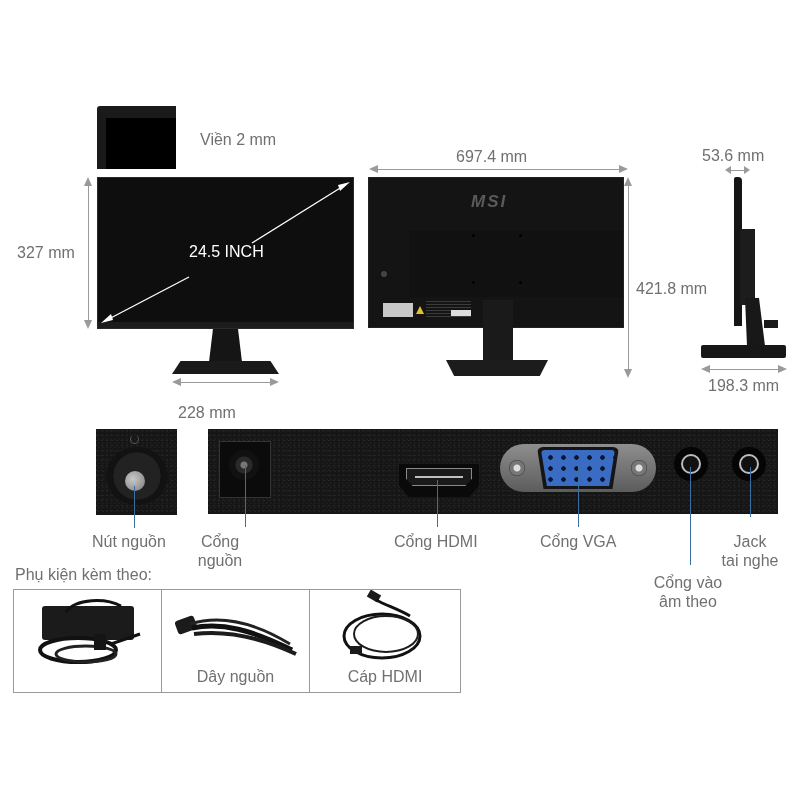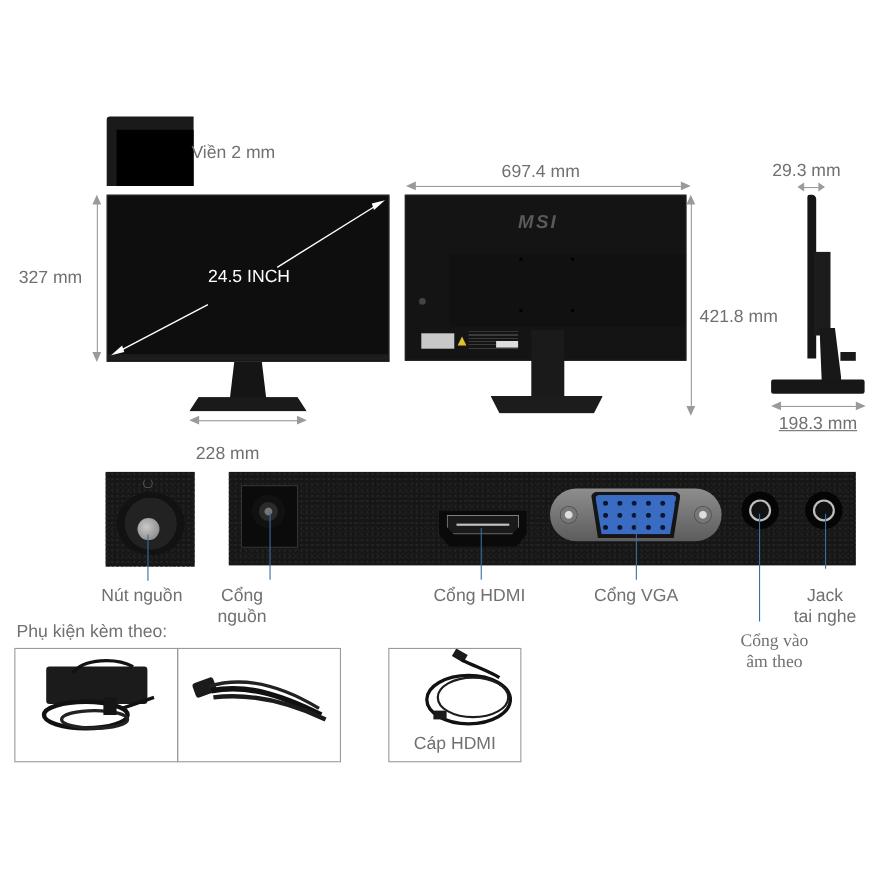--- a/index.html
+++ b/index.html
@@ -22,21 +22,21 @@
       #161616; }
   .acc-box { position: absolute; top: 589px; height: 104px; border: 1px solid #9a9a9a; }
   .acc-label { position: absolute; bottom: 6px; left: 0; right: 0; text-align: center; font-size: 16px; color: #707070; }
 </style>
 </head>
 <body>
 
 <div class="abs" style="left:97px;top:106px;width:79px;height:63px;background:#1a1a1a;border-radius:3px 0 0 0;">
   <div class="abs" style="left:9px;top:12px;right:0;bottom:0;background:#000;"></div>
 </div>
-<div class="abs lbl" style="left:174px;top:130px;">Viền 2 mm</div>
+<div class="abs lbl" style="left:200px;top:130px;">Viền 2 mm</div>
 
 <div class="abs" style="left:97px;top:177px;width:257px;height:152px;background:#0e0e0e;border:1px solid #2a2a2a;">
   <div class="abs" style="left:0;right:0;bottom:0;height:6px;background:#1c1c1c;"></div>
 </div>
 
 <svg class="abs" style="left:97px;top:177px;" width="257" height="152">
   <line x1="8" y1="144" x2="92" y2="100" stroke="#fff" stroke-width="1.3"></line>
   <line x1="155" y1="66" x2="248" y2="8" stroke="#fff" stroke-width="1.3"></line>
   <polygon points="4,146 14,137 16,143" fill="#fff"></polygon>
   <polygon points="253,5 243,14 241,8" fill="#fff"></polygon>
@@ -75,33 +75,33 @@
   <div class="abs" style="left:82px;top:132px;width:20px;height:6px;background:#ddd;"></div>
 </div>
 <div class="abs" style="left:483px;top:300px;width:30px;height:62px;background:#1a1a1a;"></div>
 <div class="abs" style="left:446px;top:360px;width:102px;height:16px;background:#1c1c1c;clip-path:polygon(0 0,100% 0,92% 100%,8% 100%);"></div>
 
 <div class="arrow-v" style="left:628px;top:185px;height:184px;"></div>
 <div class="ah-u" style="left:624px;top:177px;"></div>
 <div class="ah-d" style="left:624px;top:369px;"></div>
 <div class="abs lbl" style="left:636px;top:267px;margin-top:12px;">421.8 mm</div>
 
-<div class="abs lbl" style="left:702px;top:146px;">29.3 mm</div>
+<div class="abs lbl" style="left:702px;top:146px;">53.6 mm</div>
 <div class="arrow-h" style="left:730px;top:170px;width:14px;"></div>
 <div class="ah-l" style="left:725px;top:166px;border-right-width:6px;"></div>
 <div class="ah-r" style="left:744px;top:166px;border-left-width:6px;"></div>
 <div class="abs" style="left:734px;top:177px;width:8px;height:149px;background:#151515;border-radius:2px 4px 0 0;"></div>
 <div class="abs" style="left:740px;top:229px;width:15px;height:76px;background:#1c1c1c;"></div>
 <div class="abs" style="left:745px;top:298px;width:20px;height:48px;background:#181818;clip-path:polygon(0 0,70% 0,100% 100%,10% 100%);"></div>
 <div class="abs" style="left:764px;top:320px;width:14px;height:8px;background:#1a1a1a;"></div>
 <div class="abs" style="left:701px;top:345px;width:85px;height:13px;background:#171717;border-radius:2px;"></div>
 <div class="arrow-h" style="left:709px;top:369px;width:69px;"></div>
 <div class="ah-l" style="left:701px;top:365px;"></div>
 <div class="ah-r" style="left:778px;top:365px;"></div>
-<div class="abs lbl" style="left:708px;top:376px;text-decoration:underline;">198.3 mm</div>
+<div class="abs lbl" style="left:708px;top:376px;">198.3 mm</div>
 
 <div class="abs texture" style="left:96px;top:429px;width:81px;height:86px;">
   <div class="abs" style="left:34px;top:6px;width:9px;height:9px;border:1px solid #555;border-radius:50%;border-top-color:transparent;"></div>
   <div class="abs" style="left:10px;top:18px;width:62px;height:58px;border-radius:50%;background:radial-gradient(circle,#222 0 55%,#121212 56%);"></div>
   <div class="abs" style="left:29px;top:42px;width:20px;height:20px;border-radius:50%;background:radial-gradient(circle at 40% 40%,#c9c9c9,#7a7a7a);"></div>
 </div>
 <div class="pointer" style="left:134px;top:486px;height:42px;"></div>
 <div class="abs lbl" style="left:92px;top:532px;">Nút nguồn</div>
 
 <div class="abs texture" style="left:208px;top:429px;width:570px;height:85px;">
@@ -141,21 +141,21 @@
 <div class="abs lbl lbl-c" style="left:195px;top:532px;width:50px;">
   <div>Cổng</div>
   <div>nguồn</div>
 </div>
 <div class="abs lbl" style="left:394px;top:532px;">Cổng HDMI</div>
 <div class="abs lbl" style="left:540px;top:532px;">Cổng VGA</div>
 <div class="abs lbl lbl-c" style="left:714px;top:532px;width:72px;">
   <div>Jack</div>
   <div>tai nghe</div>
 </div>
-<div class="abs lbl lbl-c" style="left:664px;top:573px;width:80px;font-family:Liberation Serif, serif;">
+<div class="abs lbl lbl-c" style="left:648px;top:573px;width:80px;">
   <div>Cổng vào</div>
   <div>âm theo</div>
 </div>
 
 <div class="abs lbl" style="left:15px;top:565px;">Phụ kiện kèm theo:</div>
 
 <div class="acc-box" style="left:13px;width:149px;">
   <svg class="abs" style="left:22px;top:8px;" width="110" height="70">
     <rect x="6" y="8" width="92" height="34" rx="3" fill="#1b1b1b"></rect>
     <path d="M30 14 C40 0 70 0 85 8" stroke="#111" stroke-width="3" fill="none"></path>
@@ -165,22 +165,23 @@
     <line x1="75" y1="46" x2="104" y2="36" stroke="#111" stroke-width="3"></line>
   </svg>
 </div>
 <div class="acc-box" style="left:161px;width:149px;">
   <svg class="abs" style="left:10px;top:14px;" width="130" height="56">
     <rect x="4" y="14" width="20" height="14" rx="3" fill="#1b1b1b" transform="rotate(-20 14 21)"></rect>
     <path d="M20 24 C50 18 80 26 120 46" stroke="#111" stroke-width="5" fill="none"></path>
     <path d="M22 30 C55 26 90 34 124 50" stroke="#1c1c1c" stroke-width="4" fill="none"></path>
     <path d="M18 20 C50 10 85 20 118 40" stroke="#222" stroke-width="3" fill="none"></path>
   </svg>
+  <div class="acc-label">Dây nguồn</div>
 </div>
-<div class="acc-box" style="left:309px;width:121px;margin-left:44px;">
+<div class="acc-box" style="left:309px;width:152px;">
   <svg class="abs" style="left:30px;top:0;" width="90" height="76">
     <rect x="28" y="2" width="12" height="8" fill="#1b1b1b" transform="rotate(30 34 6)"></rect>
     <ellipse cx="42" cy="46" rx="38" ry="22" fill="none" stroke="#111" stroke-width="3"></ellipse>
     <ellipse cx="46" cy="44" rx="32" ry="18" fill="none" stroke="#1d1d1d" stroke-width="2"></ellipse>
     <path d="M36 10 C48 16 60 20 70 26" stroke="#111" stroke-width="3" fill="none"></path>
     <rect x="10" y="56" width="12" height="8" fill="#1b1b1b"></rect>
   </svg>
   <div class="acc-label">Cáp HDMI</div>
 </div>
 

